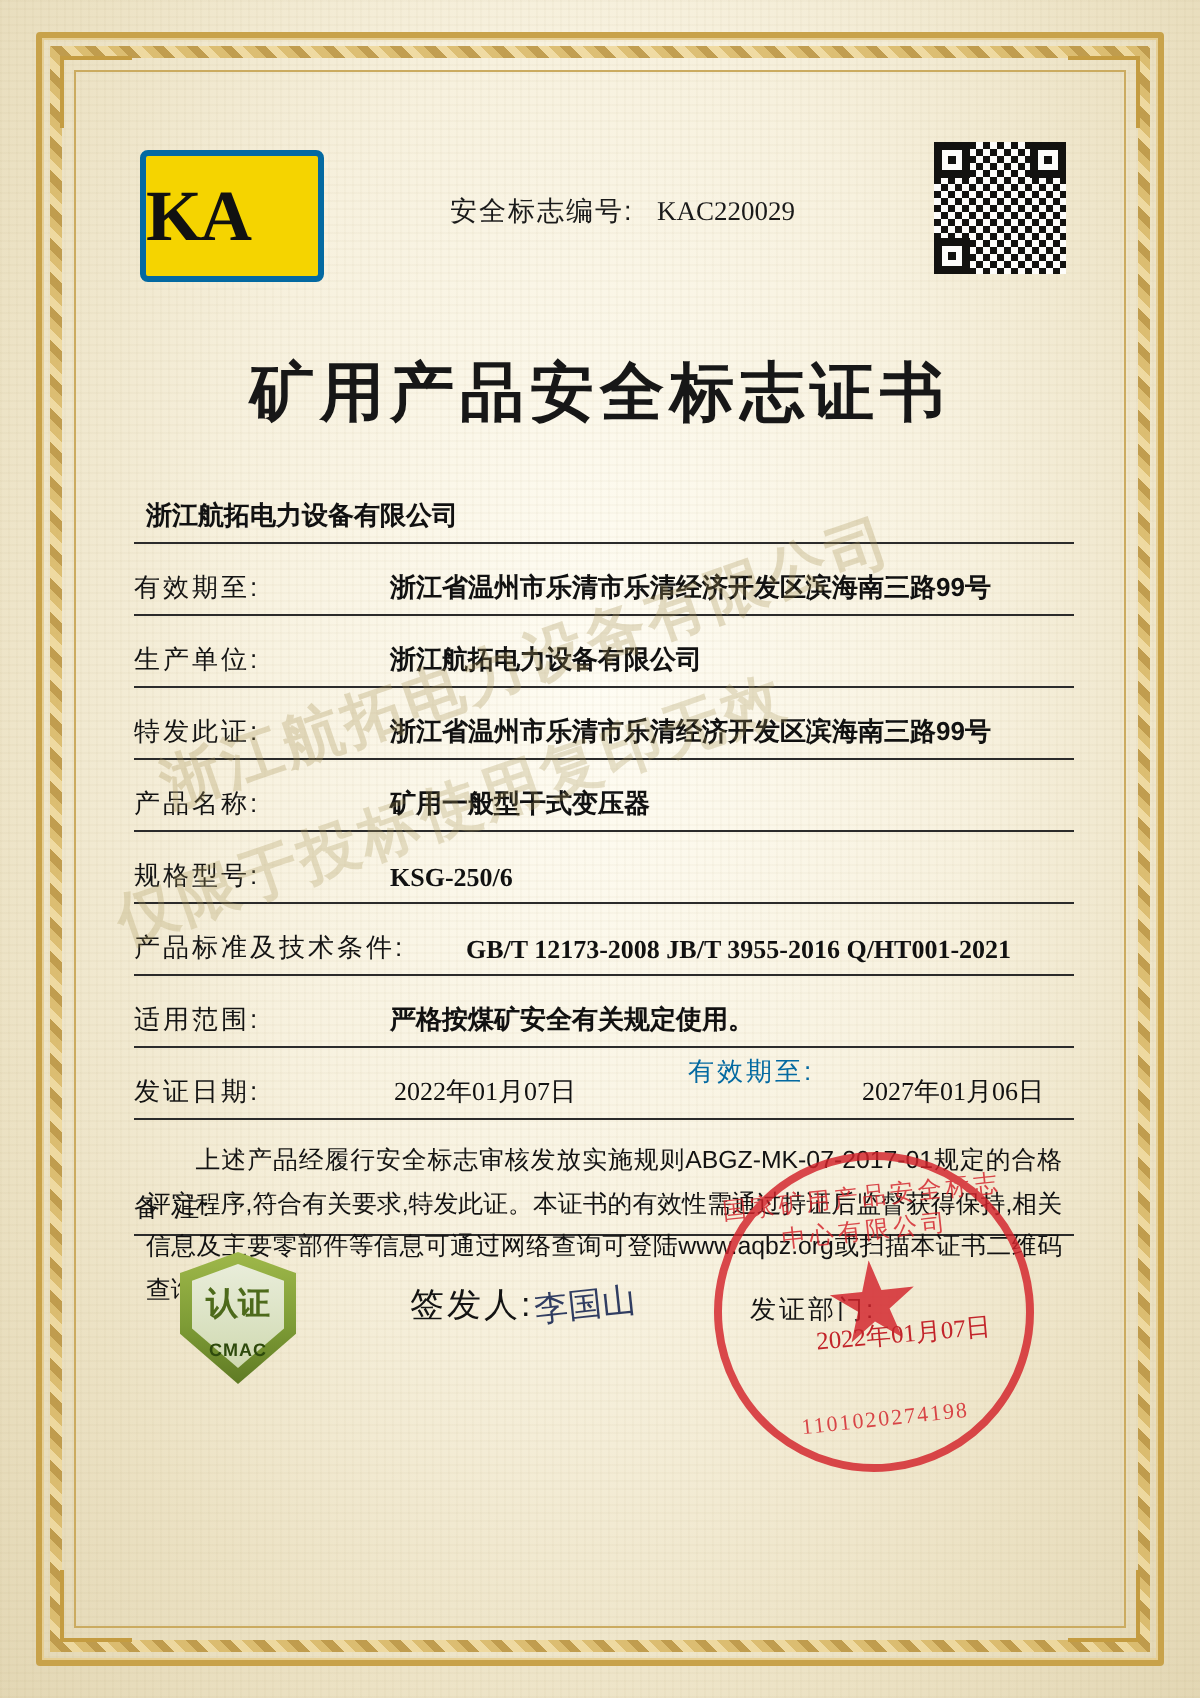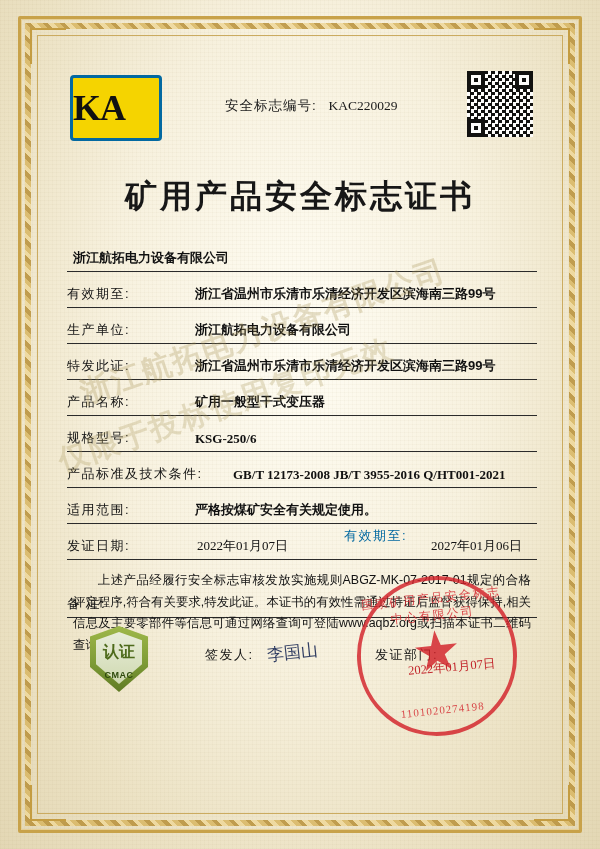--- a/index.html
+++ b/index.html
@@ -259,21 +259,21 @@
     text-align: center;
     font-size: 9px;
     font-weight: bold;
     color: #2e4a0c;
     letter-spacing: 0.5px;
   }
   .sign-row {
     position: absolute;
     left: 160px;
     bottom: 140px;
-    font-size: 13px;
+    font-size: 17px;
     letter-spacing: 1.5px;
     color: #141414;
   }
   .issuer-row {
     position: absolute;
     left: 330px;
     bottom: 140px;
     font-size: 13px;
     letter-spacing: 1.5px;
     color: #141414;

